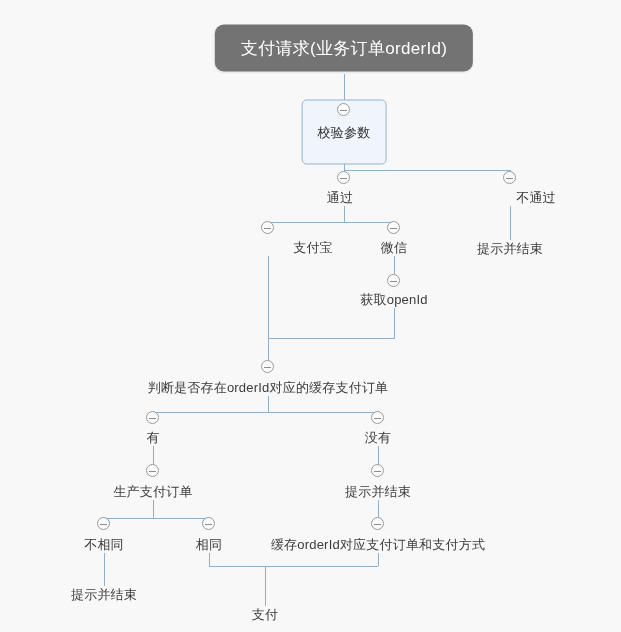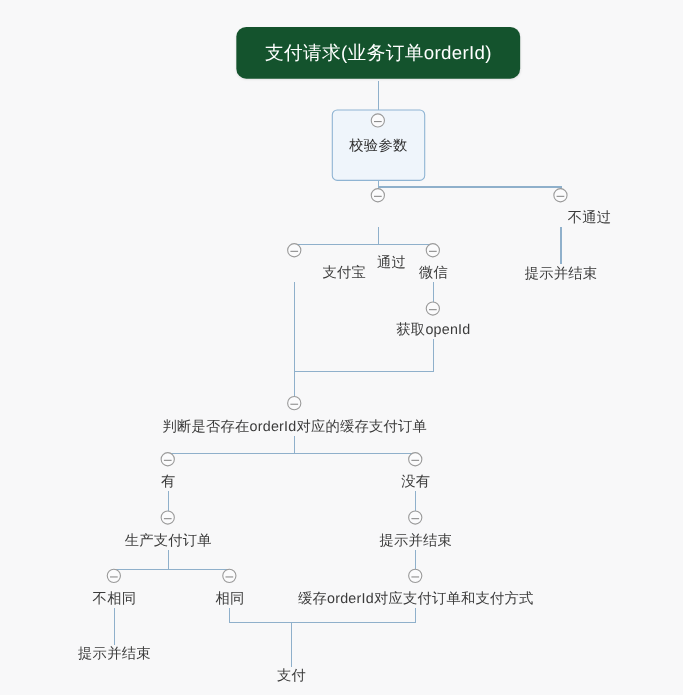--- a/index.html
+++ b/index.html
@@ -30,21 +30,21 @@
     line-height: 1;
   }
   
   .node.plain {
     font-size: 13px;
     color: #3b3b3b;
     letter-spacing: 0.2px;
   }
   
   .node.root {
-    background: #14532d;
+    background: #737373;
     color: #ffffff;
     font-size: 17px;
     border-radius: 9px;
     padding: 15px 26px;
     box-shadow: 0 1px 2px rgba(0,0,0,0.08);
     letter-spacing: 0.3px;
   }
   
   .node.boxed {
     background: #eff5fb;
@@ -102,21 +102,21 @@
       <path d="M104,518 L209,518 L209,518" fill="none" stroke="#8fb0cb" stroke-width="1" shape-rendering="crispEdges"></path>
       <path d="M378,500 L378,518" fill="none" stroke="#8fb0cb" stroke-width="1" shape-rendering="crispEdges"></path>
       <path d="M104,553 L104,586" fill="none" stroke="#8fb0cb" stroke-width="1" shape-rendering="crispEdges"></path>
       <path d="M209,553 L209,566 L378,566" fill="none" stroke="#8fb0cb" stroke-width="1" shape-rendering="crispEdges"></path>
       <path d="M378,553 L378,566" fill="none" stroke="#8fb0cb" stroke-width="1" shape-rendering="crispEdges"></path>
       <path d="M265,566 L265,606" fill="none" stroke="#8fb0cb" stroke-width="1" shape-rendering="crispEdges"></path>
     </svg>
   <div id="nodes">
       <div class="node root" style="left: 344px; top: 48px;">支付请求(业务订单orderId)</div>
       <div class="node boxed" style="left: 344px; top: 132px;">校验参数</div>
-      <div class="node plain" style="left: 356px; top: 197px; margin-top: 41px;">通过</div>
+      <div class="node plain" style="left: 340px; top: 197px;">通过</div>
       <div class="node plain" style="left: 496px; top: 197px; margin-left: 40px;">不通过</div>
       <div class="node plain" style="left: 510px; top: 248px;">提示并结束</div>
       <div class="node plain" style="left: 268px; top: 247px; margin-left: 45px;">支付宝</div>
       <div class="node plain" style="left: 394px; top: 247px;">微信</div>
       <div class="node plain" style="left: 394px; top: 299px;">获取openId</div>
       <div class="node plain" style="left: 268px; top: 387px;">判断是否存在orderId对应的缓存支付订单</div>
       <div class="node plain" style="left: 153px; top: 437px;">有</div>
       <div class="node plain" style="left: 378px; top: 437px;">没有</div>
       <div class="node plain" style="left: 153px; top: 491px;">生产支付订单</div>
       <div class="node plain" style="left: 378px; top: 491px;">提示并结束</div>

